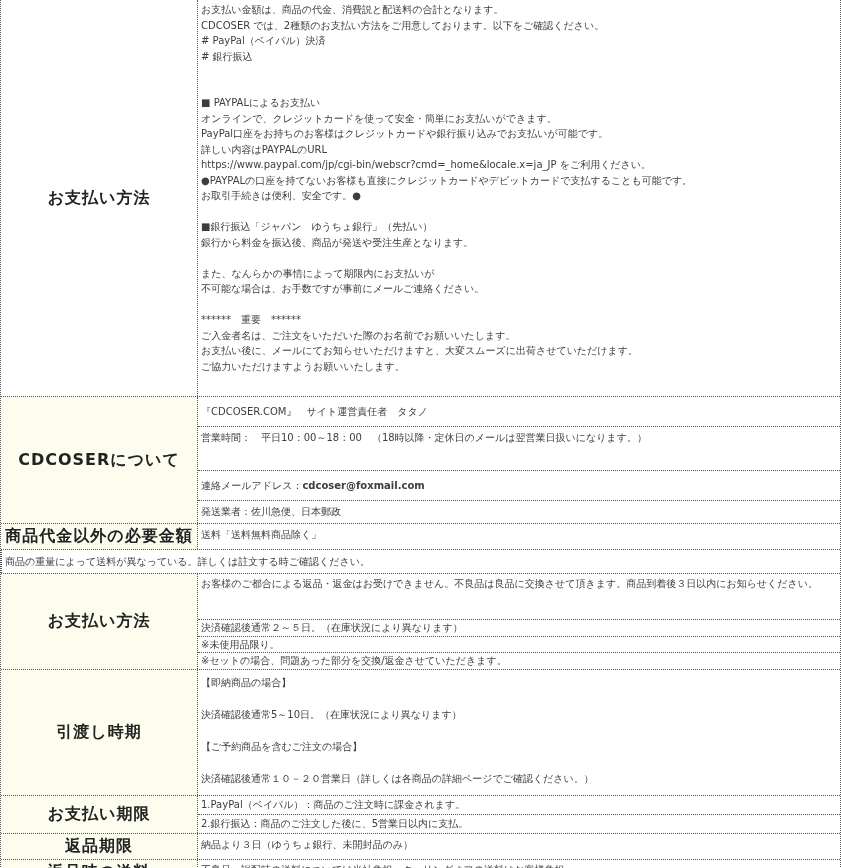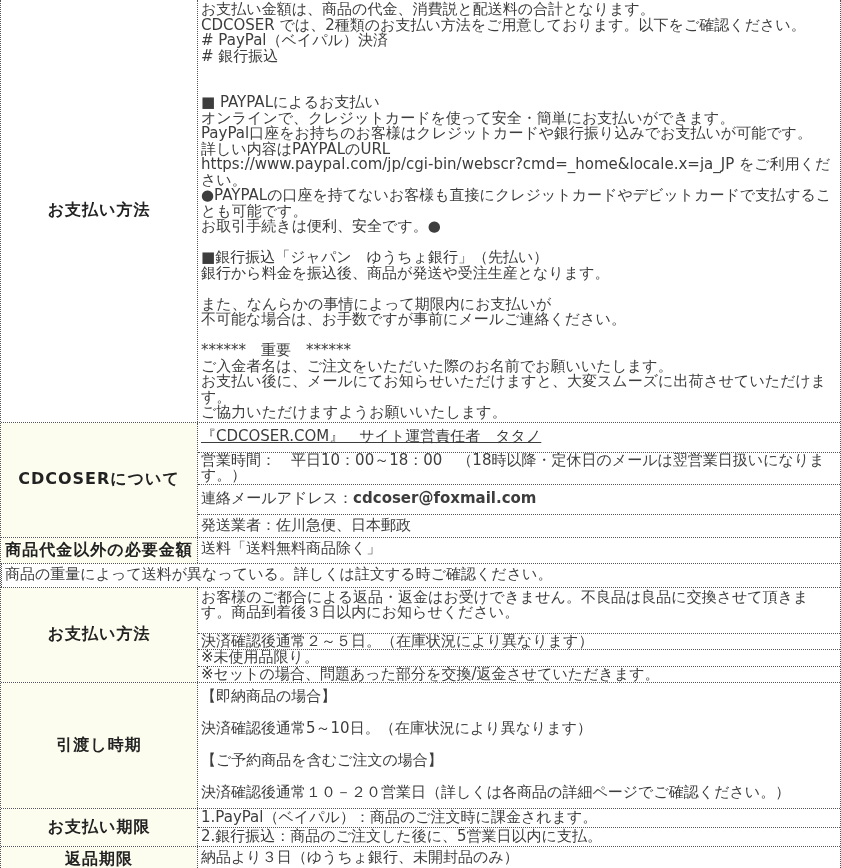--- a/index.html
+++ b/index.html
@@ -16,21 +16,21 @@
     flex:0 0 196px; width:196px; box-sizing:border-box;
     display:flex; align-items:center; justify-content:center;
     text-align:center; font-weight:bold; color:#222;
     font-size:16px; letter-spacing:1px;
     background:#fcfcef; padding:2px;
   }
   .section.first .hcell { background:#ffffff; }
   .content { flex:1 1 auto; min-width:0; display:flex; flex-direction:column; border-left:1px dotted #555; }
   .cell {
     box-sizing:border-box; padding:2px 3px 1px 3px;
-    font-size:15px; line-height:15.5px;
+    font-size:10px; line-height:15.5px;
     white-space:pre-wrap; word-break:break-all;
   }
   .cell + .cell { border-top:1px dotted #555; }
   .cell.vc { display:flex; align-items:center; padding-top:0; padding-bottom:0; }
   .cell.spread { line-height:16px; padding-top:5px; }
   .b { font-weight:bold; }
 </style>
 </head>
 <body>
 
@@ -62,23 +62,23 @@
 ******　重要　******
 ご入金者名は、ご注文をいただいた際のお名前でお願いいたします。
 お支払い後に、メールにてお知らせいただけますと、大変スムーズに出荷させていただけます。
 ご協力いただけますようお願いいたします。</div>
     </div>
   </div>
 
   <div class="section">
     <div class="hcell">CDCOSERについて</div>
     <div class="content">
-      <div class="cell vc" style="min-height:29px;text-decoration:underline;">『CDCOSER.COM』　サイト運営責任者　タタノ</div>
+      <div class="cell vc" style="min-height:29px;">『CDCOSER.COM』　サイト運営責任者　タタノ</div>
       <div class="cell vc" style="min-height:22px;">営業時間：　平日10：00～18：00　（18時以降・定休日のメールは翌営業日扱いになります。）</div>
-      <div class="cell vc" style="min-height:30px;"><span>連絡メールアドレス：</span><span class="b">cdcoser@foxmail.com</span></div>
+      <div class="cell vc" style="min-height:30px;margin-top:22px;"><span>連絡メールアドレス：</span><span class="b">cdcoser@foxmail.com</span></div>
       <div class="cell vc" style="min-height:23px;">発送業者：佐川急便、日本郵政</div>
     </div>
   </div>
 
   <div class="section">
     <div class="hcell">商品代金以外の必要金額</div>
     <div class="content">
       <div class="cell vc" style="min-height:22px;">送料「送料無料商品除く」</div>
     </div>
   </div>

